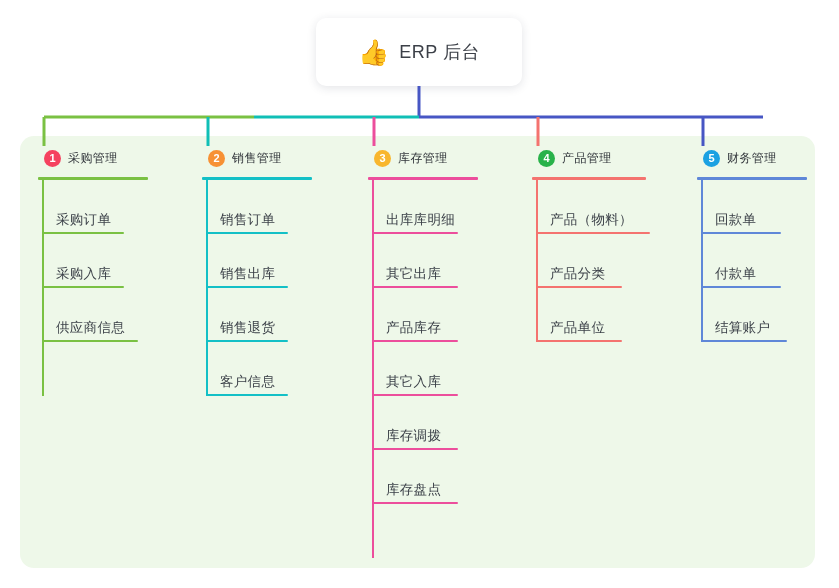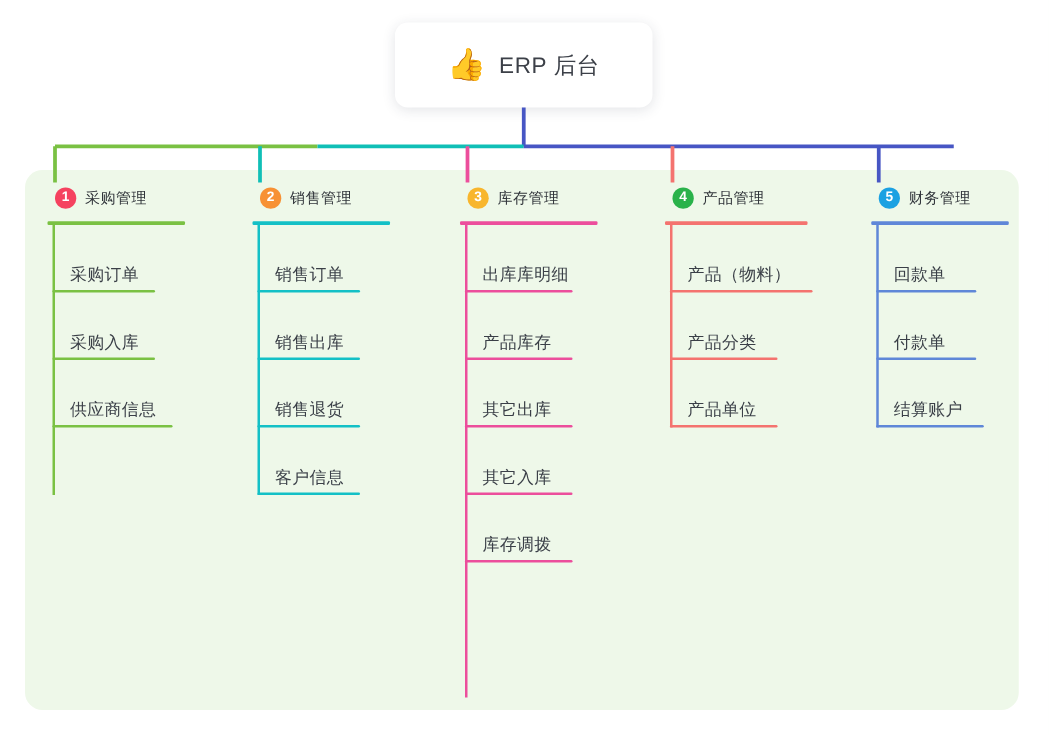--- a/index.html
+++ b/index.html
@@ -215,33 +215,37 @@
           <span class="col-title">库存管理</span>
         </div>
         <div class="head-rule" style="width: 110px; background: rgb(236, 78, 156);"></div>
         <div class="items">
           <div class="spine" style="background: rgb(236, 78, 156); height: 378px;"></div>
           <div class="item">
             <span class="item-label">出库库明细</span>
             <div class="item-rule" style="width: 86px; background: rgb(236, 78, 156);"></div>
           </div>
           <div class="item">
+            <span class="item-label">其它出库</span>
+            <div class="item-rule" style="width: 86px; background: rgb(236, 78, 156);"></div>
+          </div>
+          <div class="item">
             <span class="item-label">产品库存</span>
             <div class="item-rule" style="width: 86px; background: rgb(236, 78, 156);"></div>
           </div>
           <div class="item">
-            <span class="item-label">其它出库</span>
-            <div class="item-rule" style="width: 86px; background: rgb(236, 78, 156);"></div>
-          </div>
-          <div class="item">
             <span class="item-label">其它入库</span>
             <div class="item-rule" style="width: 86px; background: rgb(236, 78, 156);"></div>
           </div>
           <div class="item">
             <span class="item-label">库存调拨</span>
+            <div class="item-rule" style="width: 86px; background: rgb(236, 78, 156);"></div>
+          </div>
+          <div class="item">
+            <span class="item-label">库存盘点</span>
             <div class="item-rule" style="width: 86px; background: rgb(236, 78, 156);"></div>
           </div>
         </div>
       </div>
       <div class="column" style="left: 532px;">
         <div class="col-head">
           <span class="badge" style="background: rgb(41, 178, 74);">4</span>
           <span class="col-title">产品管理</span>
         </div>
         <div class="head-rule" style="width: 114px; background: rgb(244, 115, 111);"></div>

